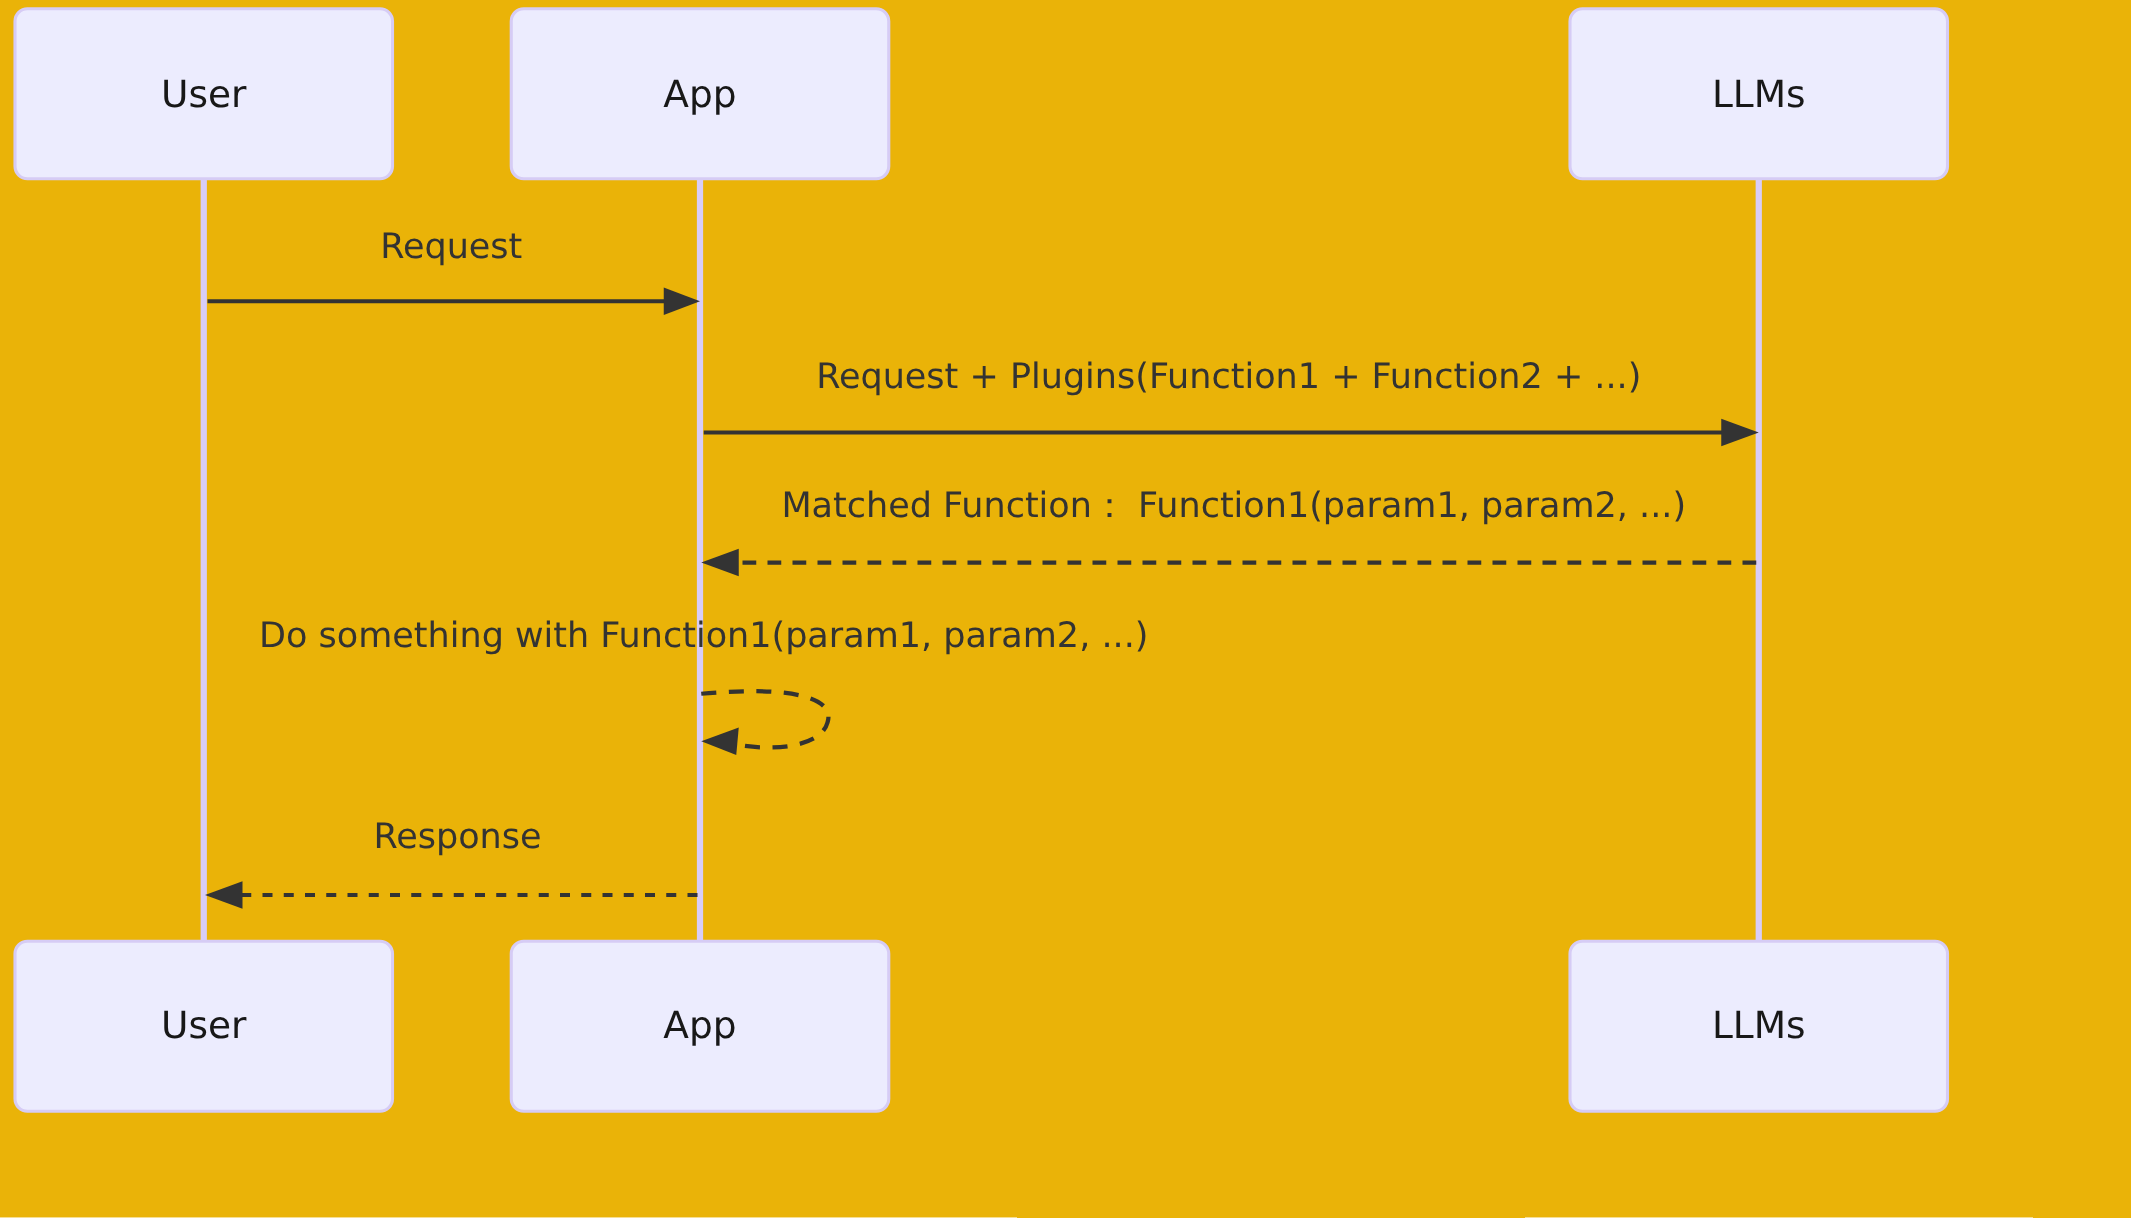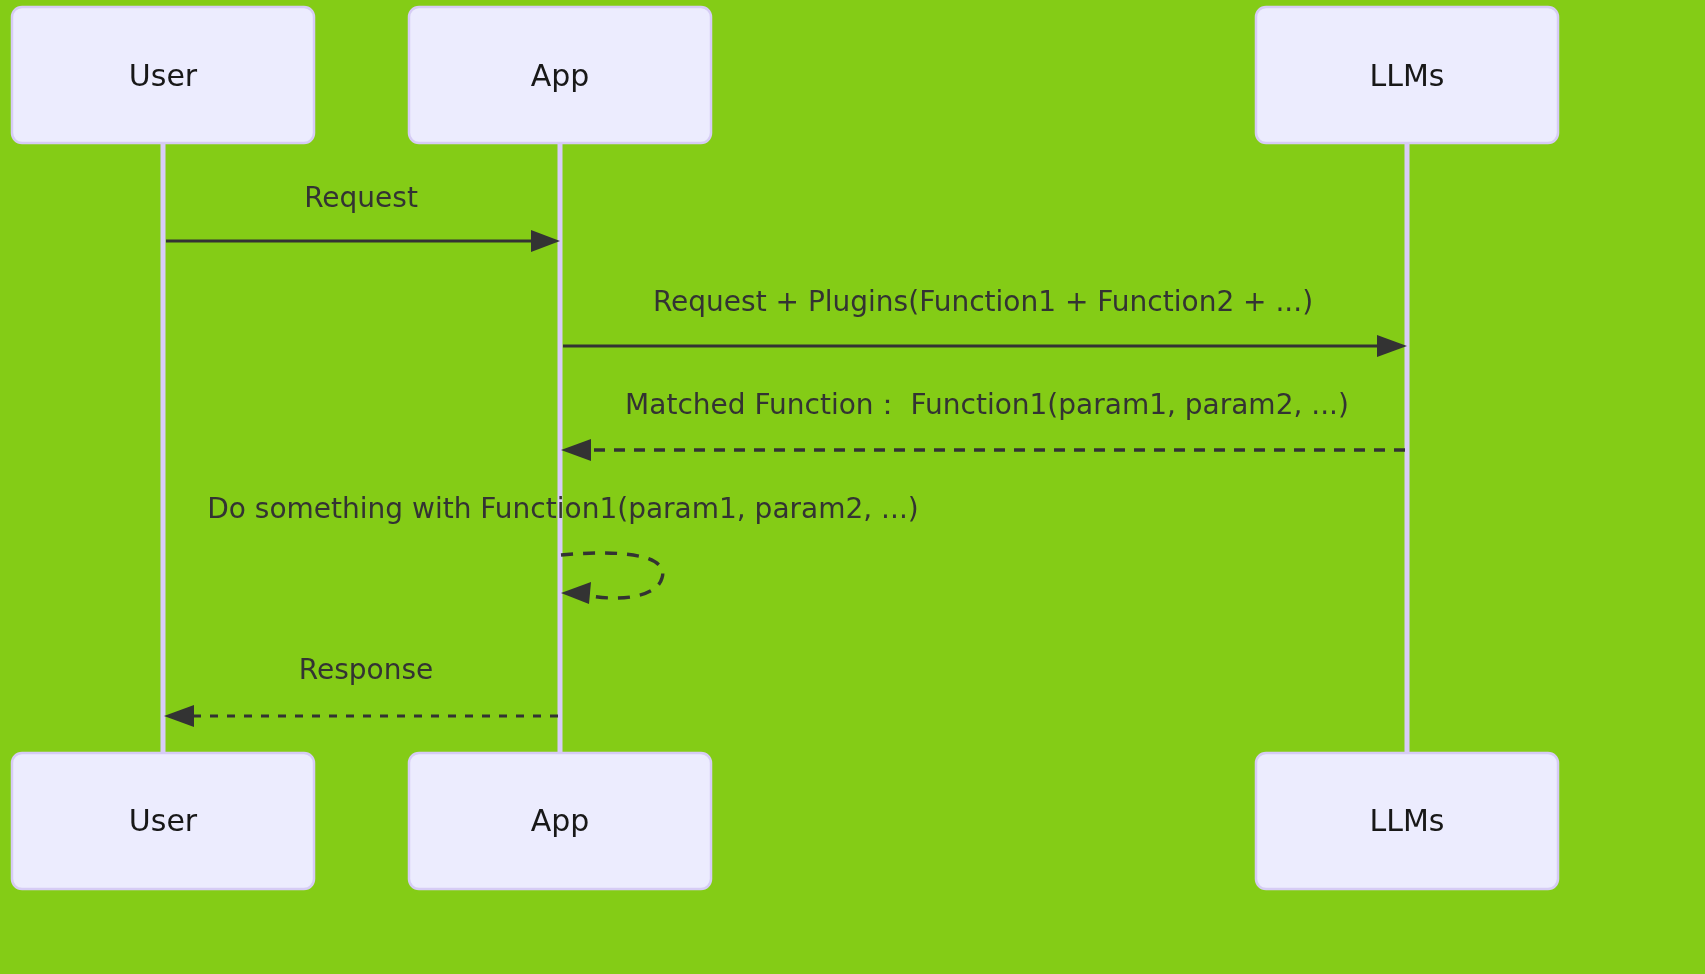--- a/index.html
+++ b/index.html
@@ -8,21 +8,21 @@
     padding: 0;
     background: #ffffff;
   }
   body {
     font-family: "DejaVu Sans", "Liberation Sans", sans-serif;
   }
   #diagram-root {
     position: relative;
     width: 1705px;
     height: 974px;
-    background: #84cc16;
+    background: #eab308;
     overflow: hidden;
     text-align: right;
   }
   svg#seq-svg {
     position: absolute;
     left: 0;
     top: 0;
     width: 1705px;
     height: 974px;
     display: block;

